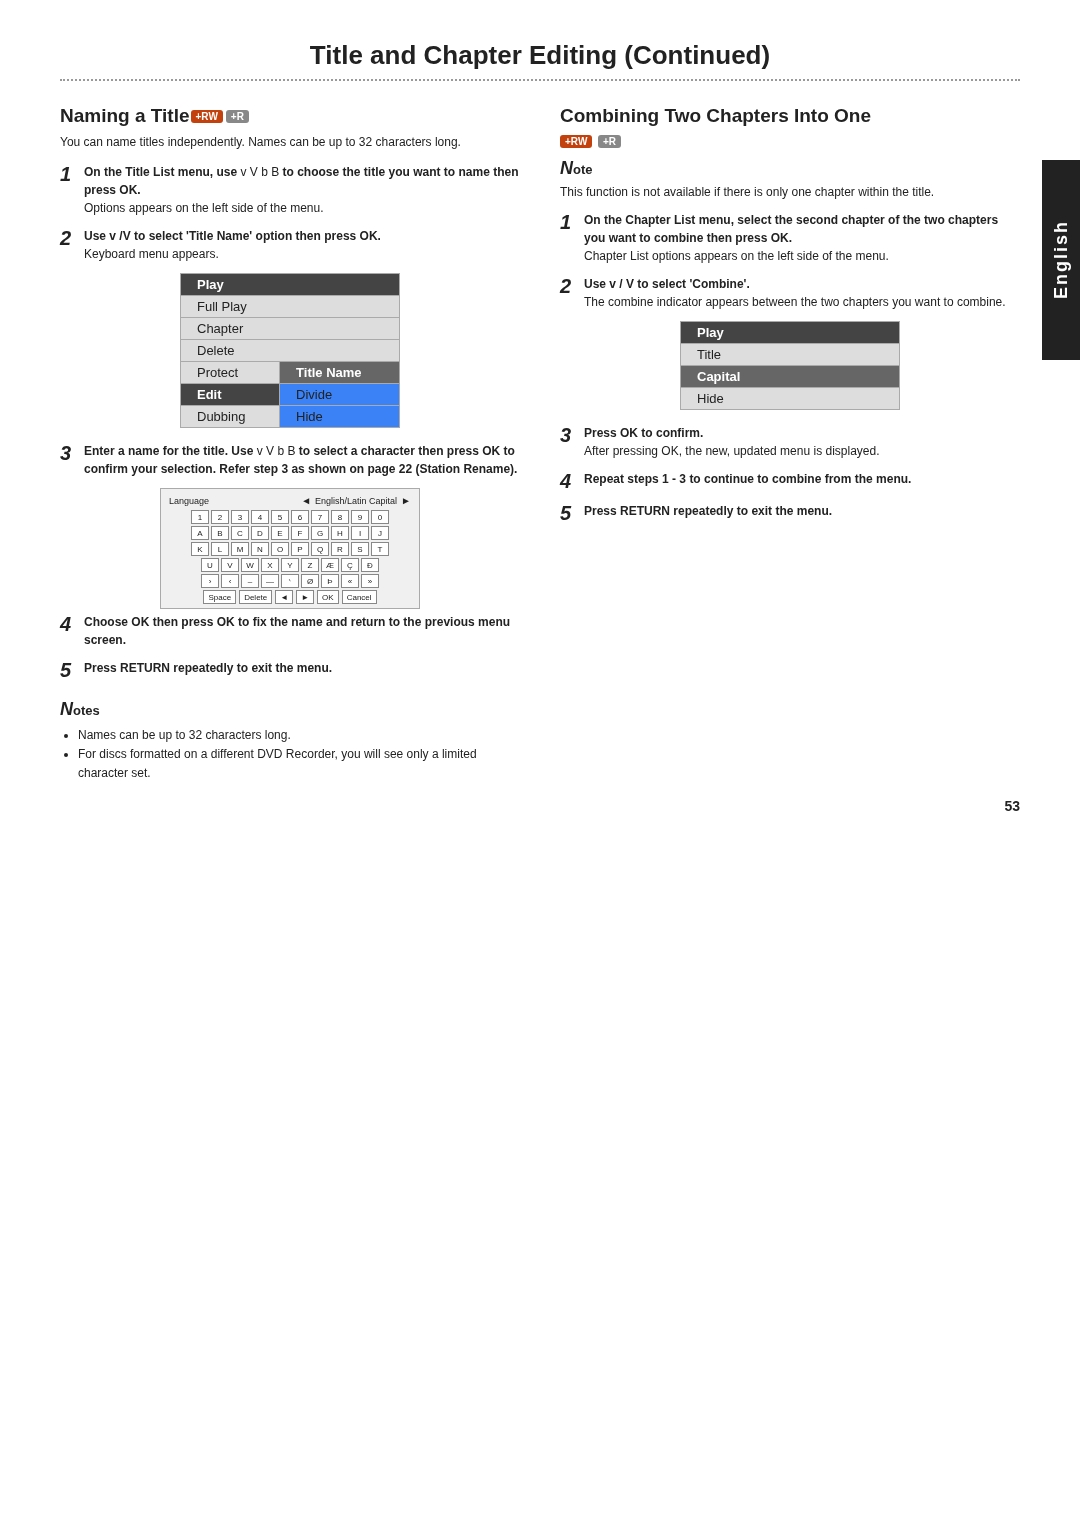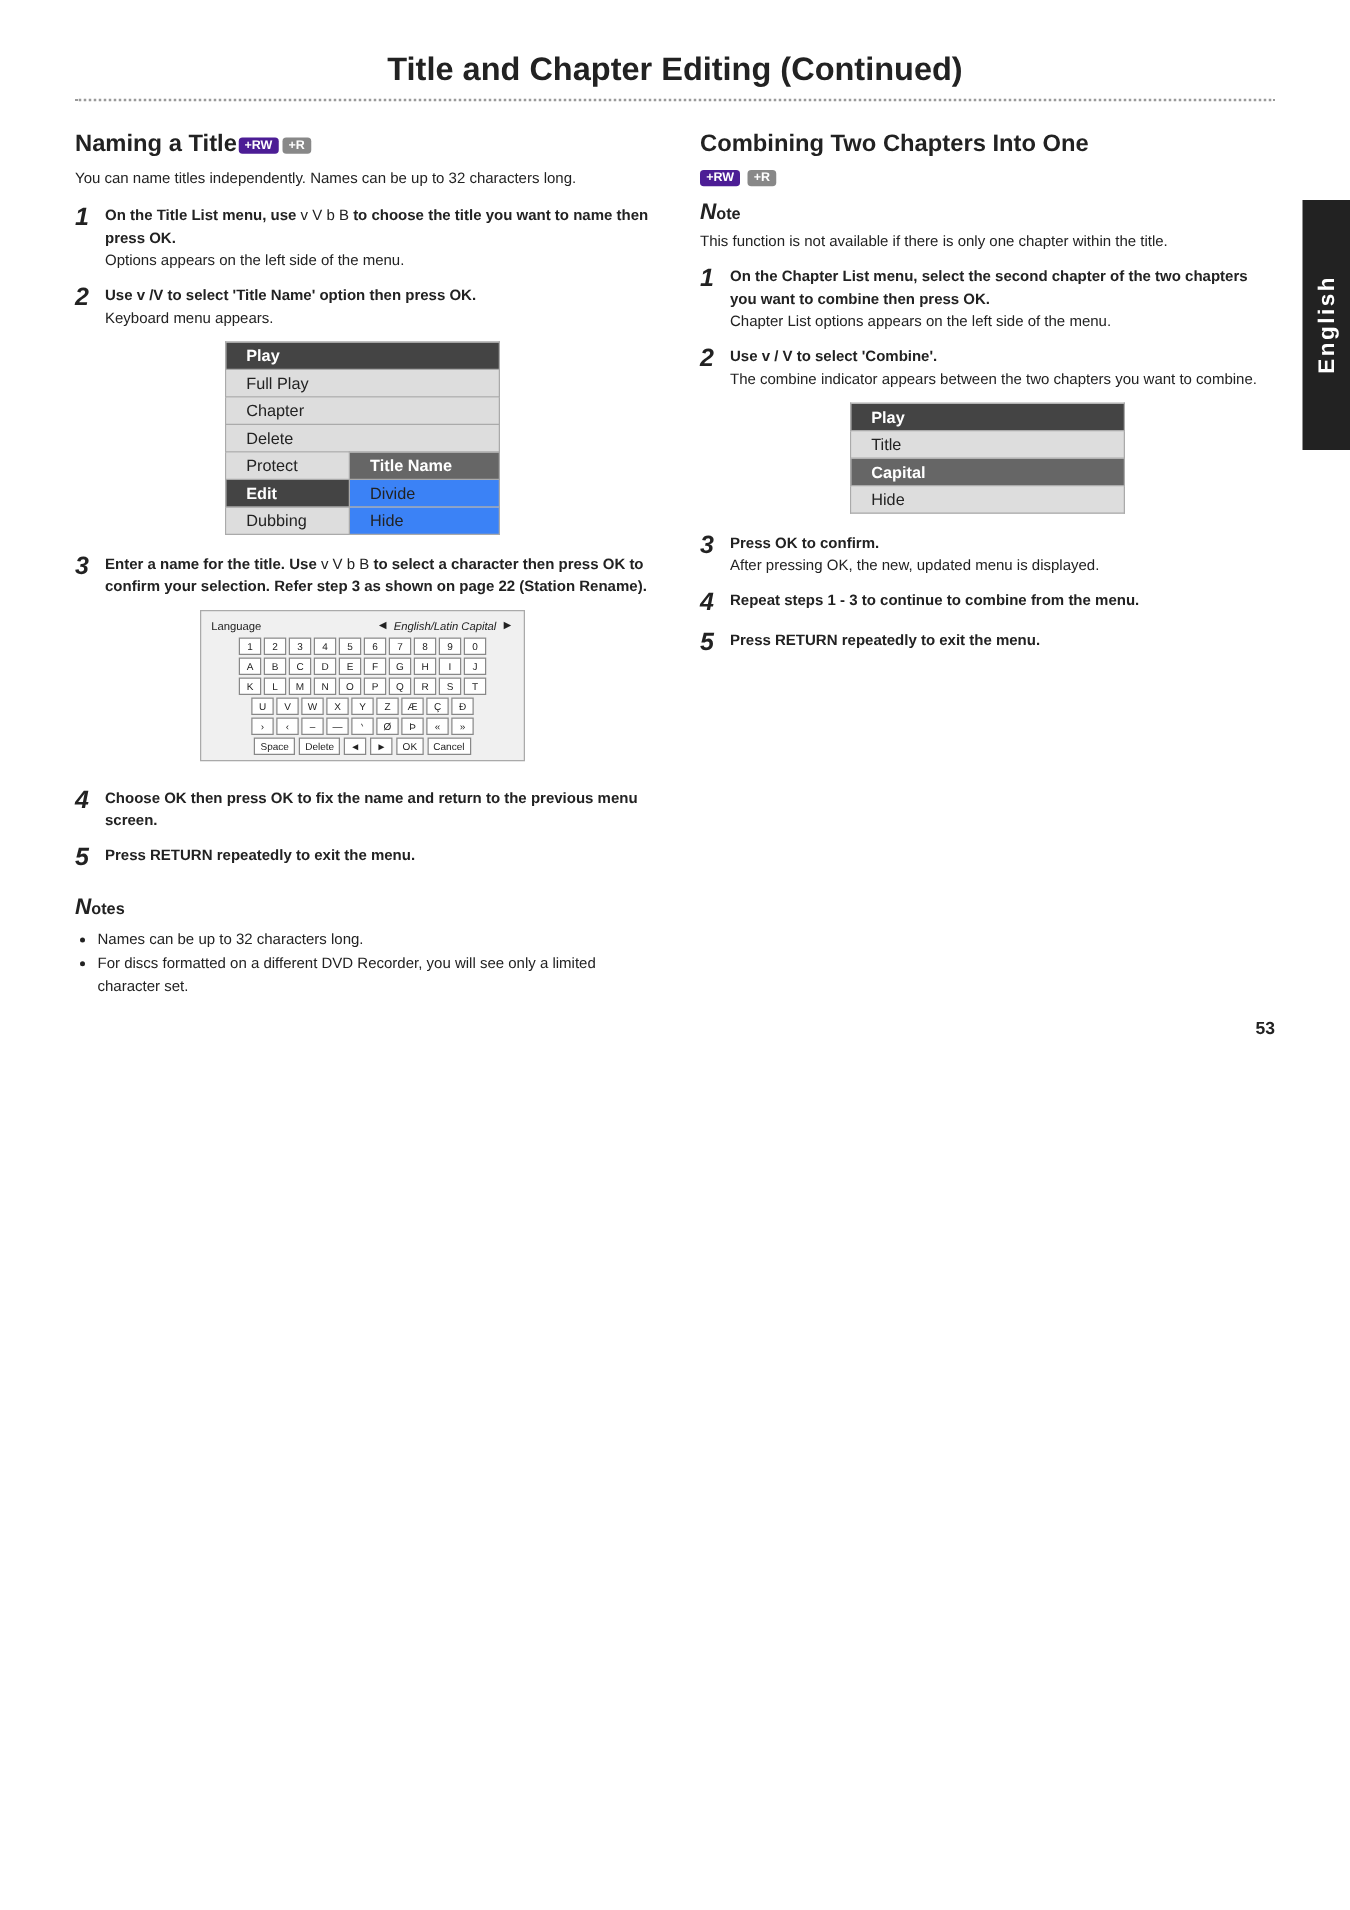--- a/index.html
+++ b/index.html
@@ -82,21 +82,21 @@
     .badge {
       display: inline-block;
       background: #333;
       color: #fff;
       font-size: 10px;
       font-weight: bold;
       padding: 1px 5px;
       border-radius: 3px;
       margin-right: 2px;
     }
-    .badge-rw { background: #4c1d95; }
+    .badge-rw { background: #c2410c; }
     .badge-r { background: #888; }
 
     .section-intro {
       font-size: 12px;
       margin-bottom: 12px;
       line-height: 1.5;
     }
 
     
     .step {
@@ -146,36 +146,36 @@
       color: #222;
     }
     .menu-table td.white-cell {
       background: #3b82f6;
       color: #222;
     }
 
     
     .keyboard-box {
       border: 1px solid #aaa;
-      margin: 8px auto 20px auto;
+      margin: 8px auto 4px auto;
       width: 260px;
       padding: 6px 8px 4px 8px;
       background: #f0f0f0;
     }
     .kb-lang-row {
       display: flex;
       align-items: center;
       justify-content: space-between;
       font-size: 9px;
       margin-bottom: 4px;
     }
     .kb-lang-label { font-size: 9px; }
     .kb-lang-arrows { display: flex; gap: 4px; align-items: center; }
     .kb-arrow { font-size: 10px; }
-    .kb-lang-val { font-size: 9px; font-style: italic; }
+    .kb-lang-val { font-size: 9px; }
     .kb-row {
       display: flex;
       gap: 2px;
       margin-bottom: 2px;
       justify-content: center;
     }
     .kb-key {
       width: 18px;
       height: 14px;
       background: #fff;

